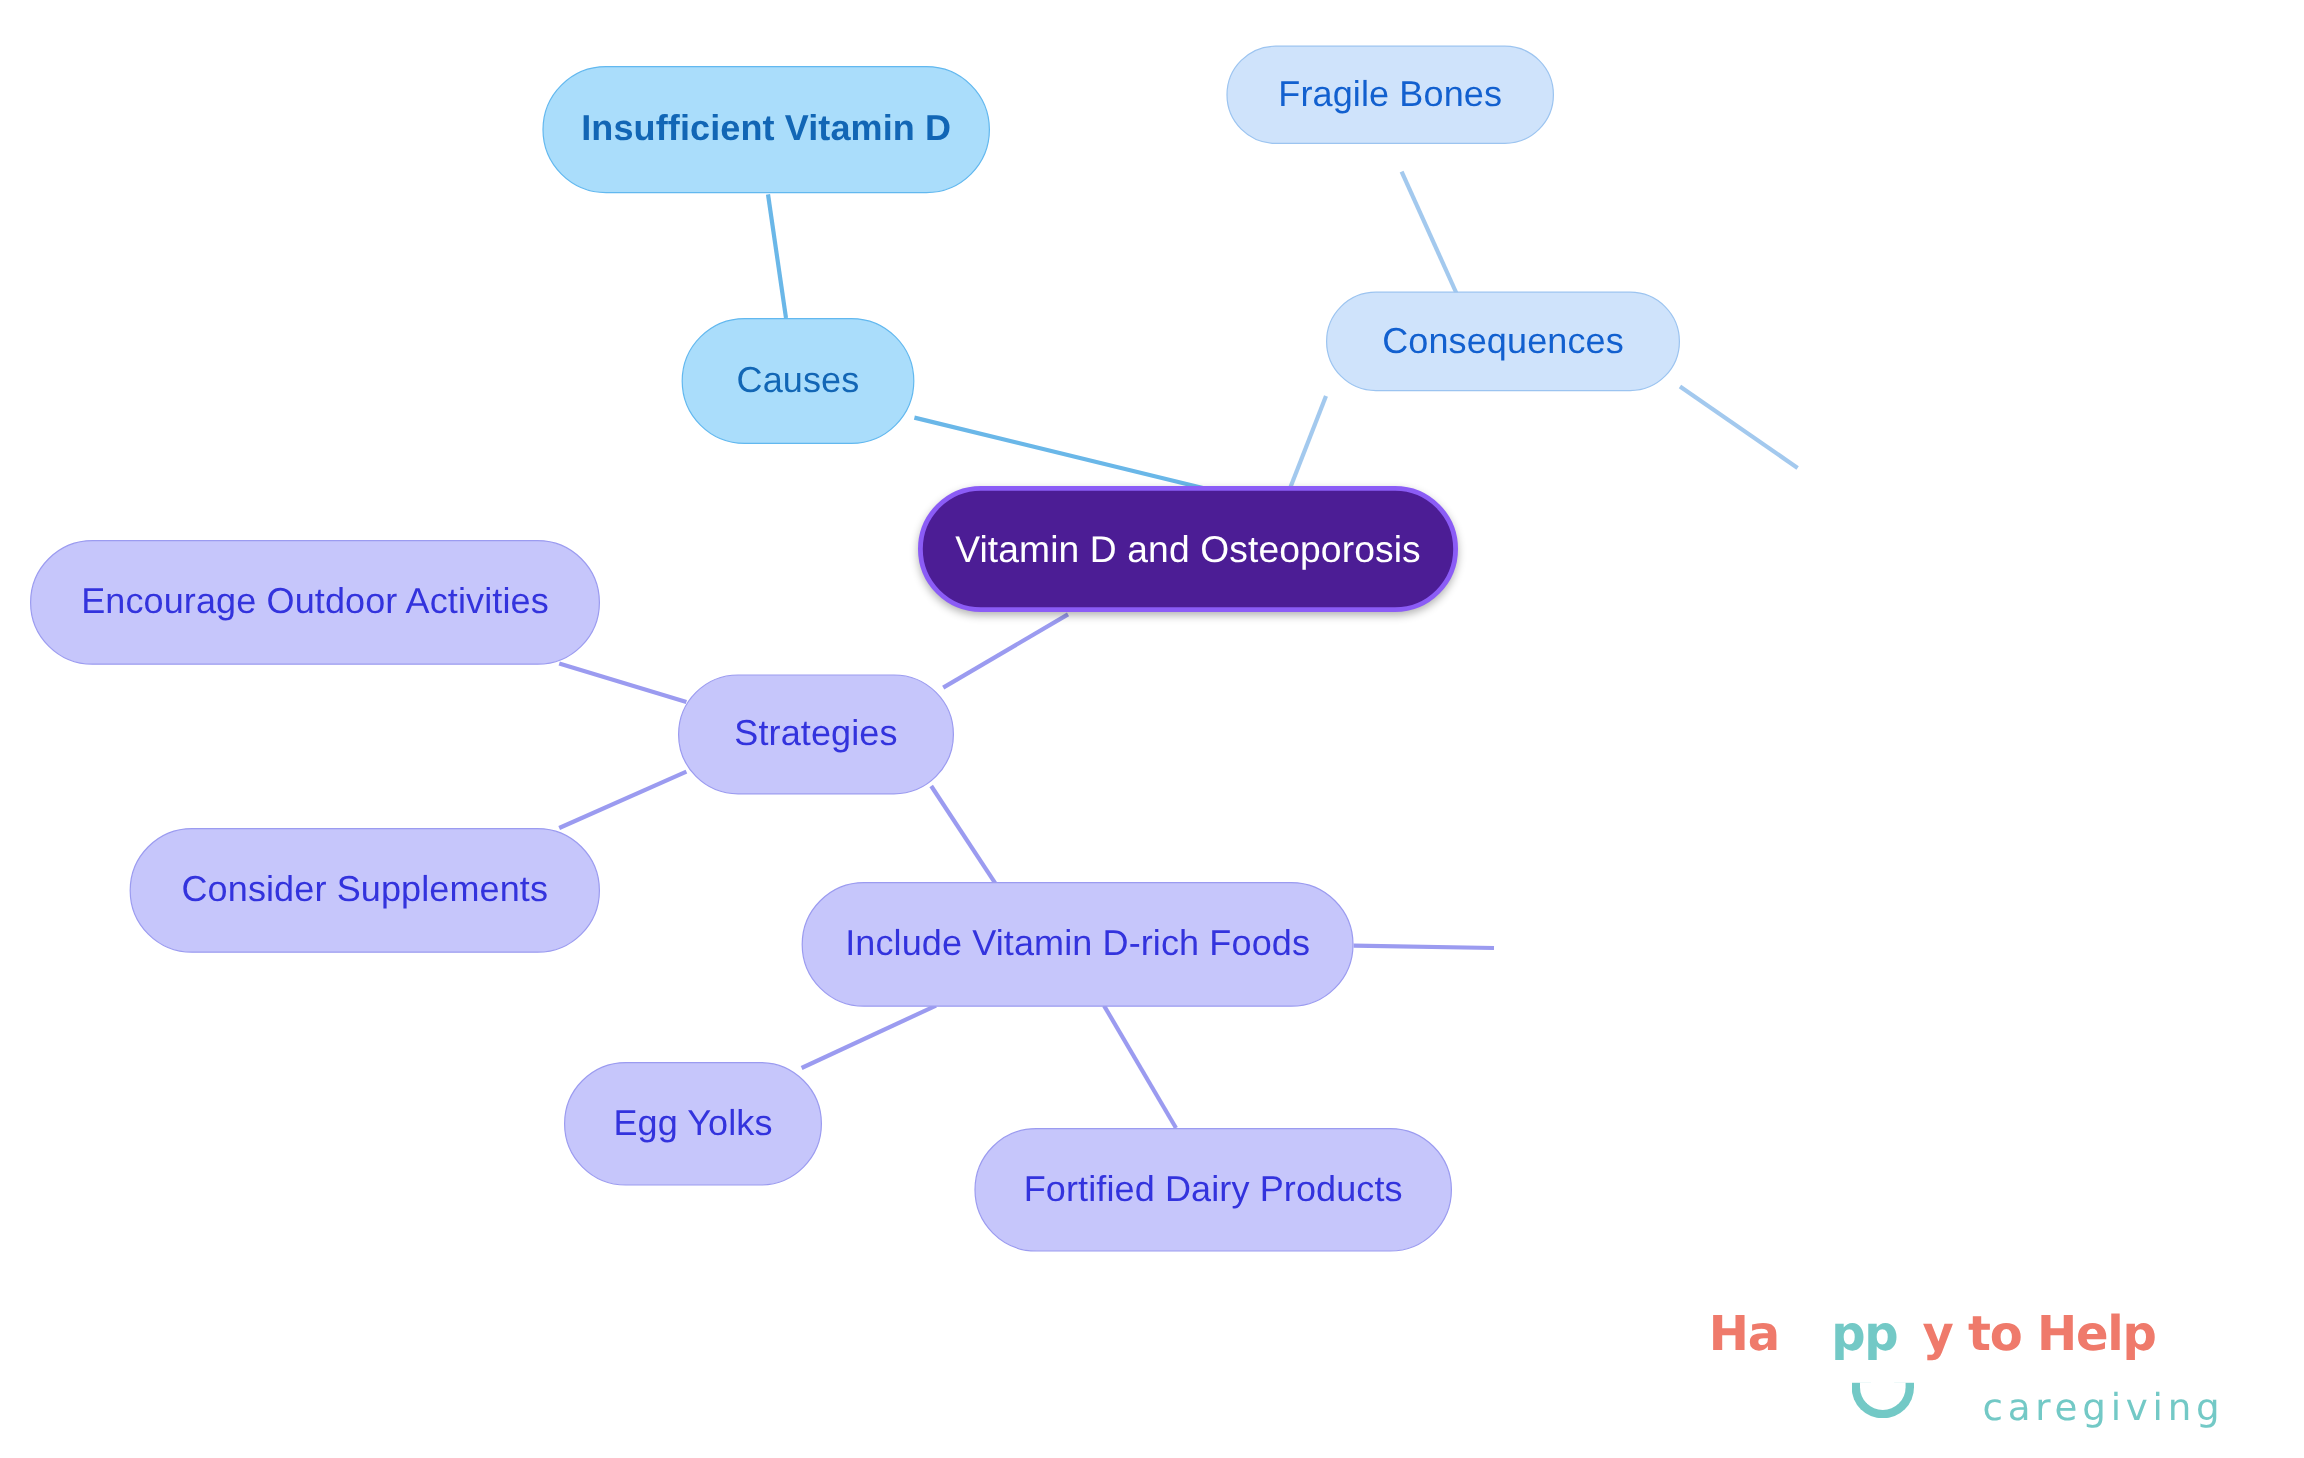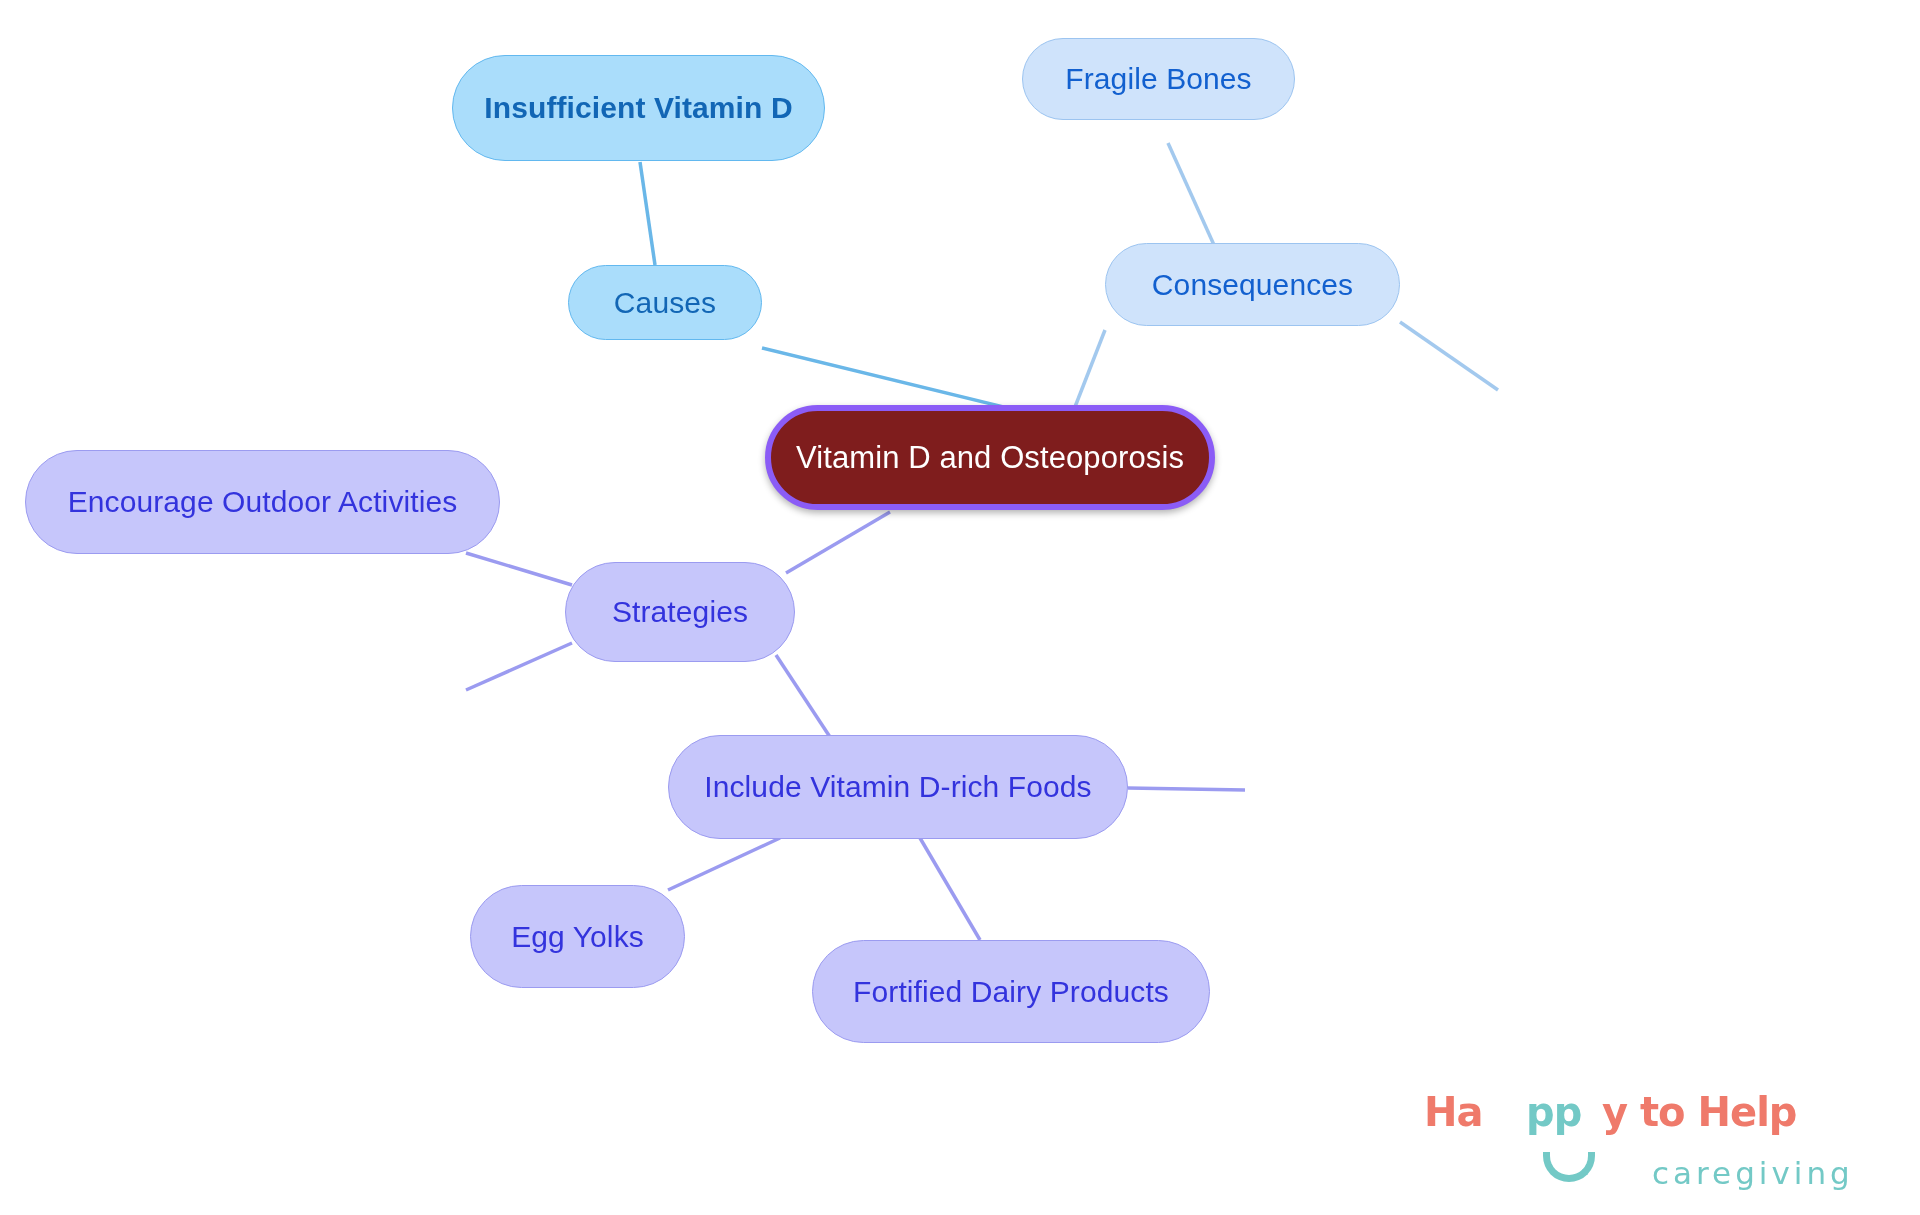--- a/index.html
+++ b/index.html
@@ -36,23 +36,23 @@
     white-space: nowrap;
     letter-spacing: 0.1px;
   }
   .node-label {
     display: block;
     line-height: 1;
   }
 
   
   .node.root {
-    background: #7f1d1d;
+    background: #4c1d95;
     color: #ffffff;
-    border: 6px solid #8b5cf6;
+    border: 4px solid #8b5cf6;
     font-size: 31px;
     box-shadow: 0 3px 7px rgba(0,0,0,0.30);
   }
 
   
   .node.blue {
     background: #aaddfb;
     border: 1.6px solid #62b8ef;
     color: #1266b5;
     font-size: 30px;
@@ -138,21 +138,21 @@
     <line x1="776" y1="655" x2="830" y2="737" stroke="#9b9bf0" stroke-width="3.5"></line>
     <line x1="1128" y1="788" x2="1245" y2="790" stroke="#9b9bf0" stroke-width="3.5"></line>
     <line x1="780" y1="838" x2="668" y2="890" stroke="#9b9bf0" stroke-width="3.5"></line>
     <line x1="920" y1="838" x2="980" y2="940" stroke="#9b9bf0" stroke-width="3.5"></line>
   </svg>
 
   <div class="node root" style="left:765px; top:405px; width:450px; height:105px;">
     <span class="node-label">Vitamin D and Osteoporosis</span>
   </div>
 
-  <div class="node blue" style="left:568px; top:265px; width:194px; height:75px;">
+  <div class="node blue" style="left:568px; top:265px; width:194px; height:105px;">
     <span class="node-label">Causes</span>
   </div>
 
   <div class="node blue" style="left:452px; top:55px; width:373px; height:106px;font-weight:bold;">
     <span class="node-label">Insufficient Vitamin D</span>
   </div>
 
   <div class="node lightblue" style="left:1105px; top:243px; width:295px; height:83px;">
     <span class="node-label">Consequences</span>
   </div>
@@ -163,20 +163,23 @@
 
 
   <div class="node purple" style="left:565px; top:562px; width:230px; height:100px;">
     <span class="node-label">Strategies</span>
   </div>
 
   <div class="node purple" style="left:25px; top:450px; width:475px; height:104px;">
     <span class="node-label">Encourage Outdoor Activities</span>
   </div>
 
+  <div class="node purple" style="left:108px; top:690px; width:392px; height:104px;">
+    <span class="node-label">Consider Supplements</span>
+  </div>
 
   <div class="node purple" style="left:668px; top:735px; width:460px; height:104px;">
     <span class="node-label">Include Vitamin D-rich Foods</span>
   </div>
 
 
   <div class="node purple" style="left:470px; top:885px; width:215px; height:103px;">
     <span class="node-label">Egg Yolks</span>
   </div>
 

